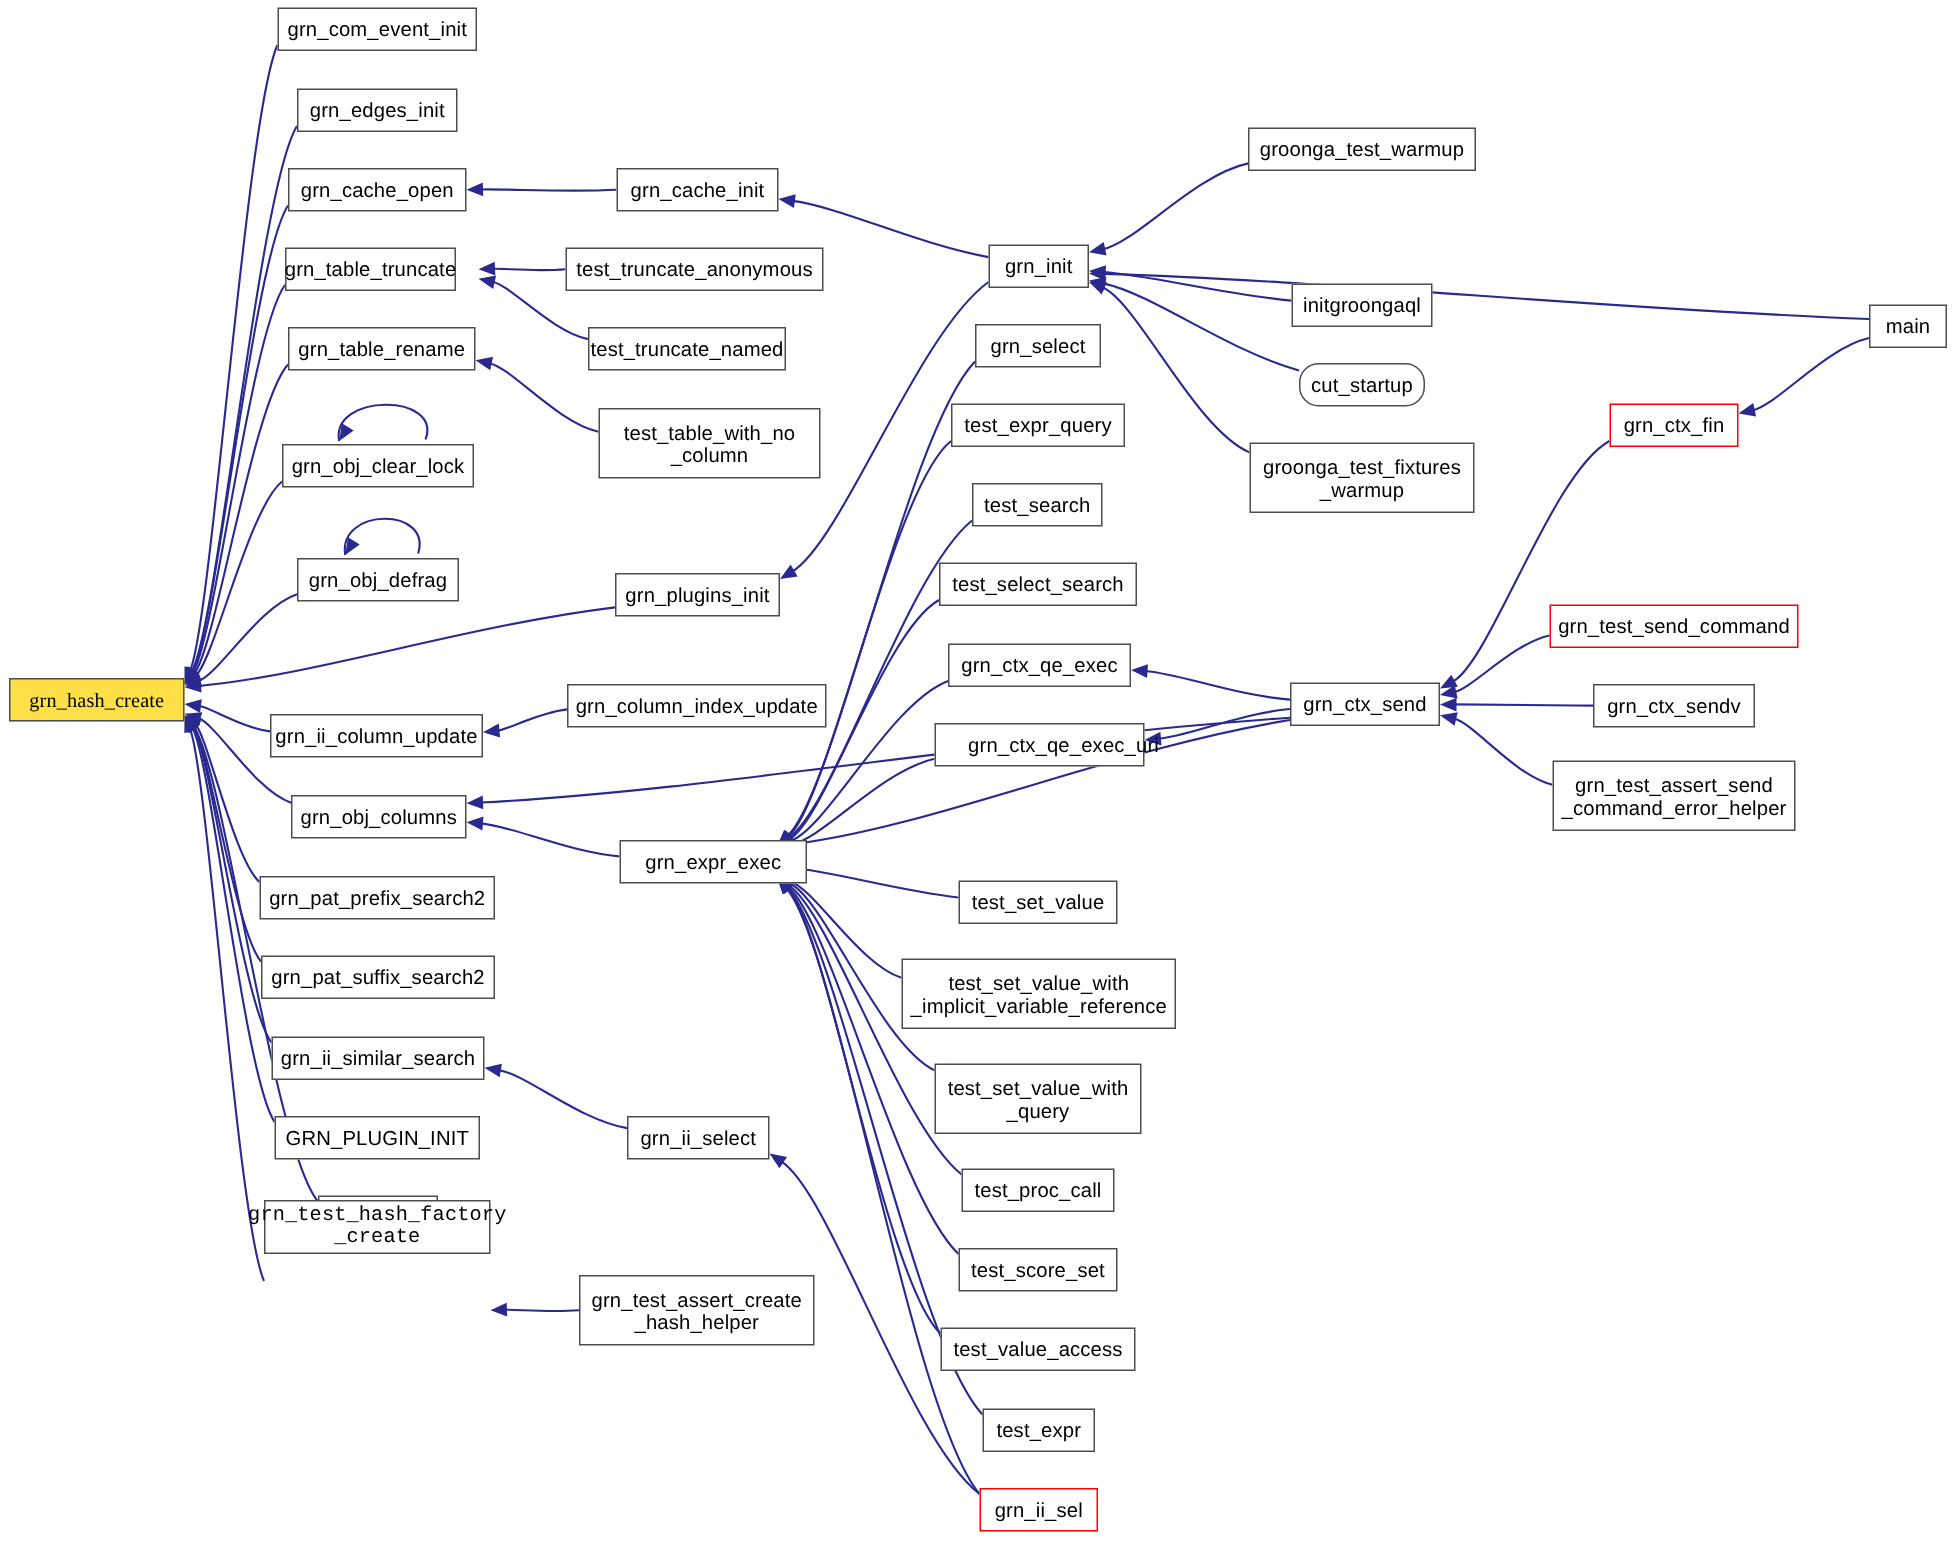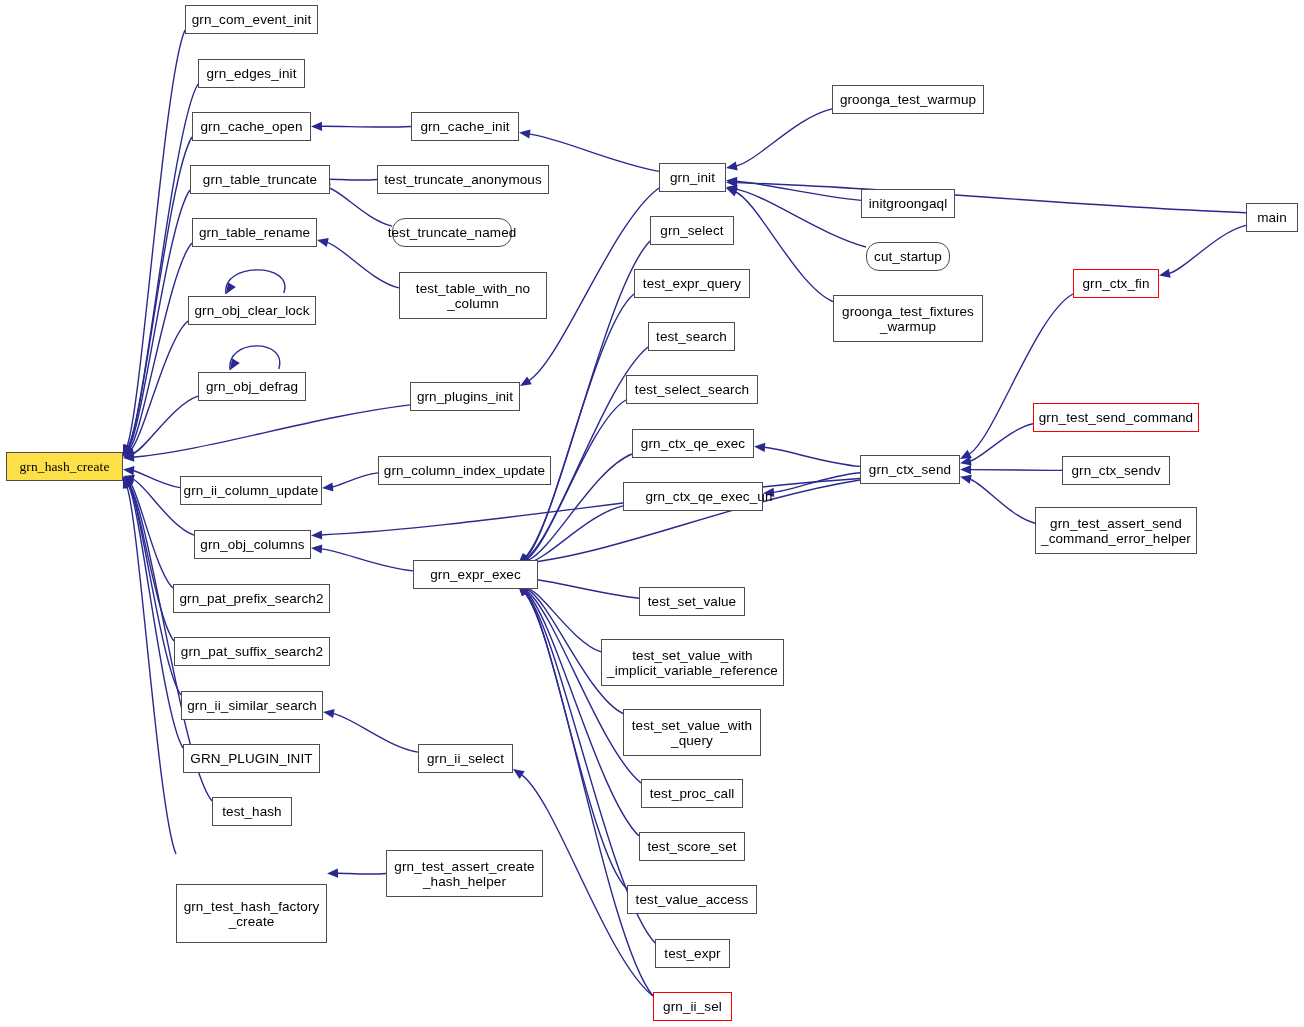--- a/index.html
+++ b/index.html
@@ -173,40 +173,40 @@
       <path d="M 655.0 943.0 C 608.4 892.9 559.1 626.0 524.7 591.7" class="edge-path"></path>
       <polygon points="518.0,585.0 529.0,589.5 522.5,596.0" class="edge-head"></polygon>
       <path d="M 653.0 996.0 C 607.1 940.6 558.5 631.3 524.3 592.2" class="edge-path"></path>
       <polygon points="518.0,585.0 528.7,590.3 521.8,596.3" class="edge-head"></polygon>
     </svg>
   <div id="node-layer">
       <div class="node" style="left: 185px; top: 5px; width: 133px; height: 29px;">grn_com_event_init</div>
       <div class="node" style="left: 198px; top: 59px; width: 107px; height: 29px;">grn_edges_init</div>
       <div class="node" style="left: 192px; top: 112px; width: 119px; height: 29px;">grn_cache_open</div>
       <div class="node" style="left: 411px; top: 112px; width: 108px; height: 29px;">grn_cache_init</div>
-      <div class="node" style="left: 190px; top: 165px; width: 140px; height: 29px;">grn_table_truncate</div>
+      <div class="node" style="left: 190px; top: 165px; width: 114px; height: 29px;">grn_table_truncate</div>
       <div class="node" style="left: 377px; top: 165px; width: 172px; height: 29px;">test_truncate_anonymous</div>
       <div class="node" style="left: 192px; top: 218px; width: 125px; height: 29px;">grn_table_rename</div>
-      <div class="node" style="left: 392px; top: 218px; width: 120px; height: 29px; border-radius: 13px;">test_truncate_named</div>
+      <div class="node" style="left: 392px; top: 218px; width: 132px; height: 29px;">test_truncate_named</div>
       <div class="node" style="left: 399px; top: 272px; width: 148px; height: 47px;">test_table_with_no
 _column</div>
       <div class="node" style="left: 188px; top: 296px; width: 128px; height: 29px;">grn_obj_clear_lock</div>
       <div class="node" style="left: 198px; top: 372px; width: 108px; height: 29px;">grn_obj_defrag</div>
       <div class="node" style="left: 410px; top: 382px; width: 110px; height: 29px;">grn_plugins_init</div>
       <div class="node current" style="left: 6px; top: 452px; width: 117px; height: 29px;">grn_hash_create</div>
       <div class="node" style="left: 180px; top: 476px; width: 142px; height: 29px;">grn_ii_column_update</div>
       <div class="node" style="left: 378px; top: 456px; width: 173px; height: 29px;">grn_column_index_update</div>
       <div class="node" style="left: 194px; top: 530px; width: 117px; height: 29px;">grn_obj_columns</div>
       <div class="node" style="left: 413px; top: 560px; width: 125px; height: 29px;">grn_expr_exec</div>
       <div class="node" style="left: 173px; top: 584px; width: 157px; height: 29px;">grn_pat_prefix_search2</div>
       <div class="node" style="left: 174px; top: 637px; width: 156px; height: 29px;">grn_pat_suffix_search2</div>
       <div class="node" style="left: 181px; top: 691px; width: 142px; height: 29px;">grn_ii_similar_search</div>
       <div class="node" style="left: 183px; top: 744px; width: 137px; height: 29px;">GRN_PLUGIN_INIT</div>
       <div class="node" style="left: 212px; top: 797px; width: 80px; height: 29px;">test_hash</div>
-      <div class="node" style="left: 176px; top: 884px; width: 151px; height: 59px;">grn_test_hash_factory
+      <div class="node" style="left: 176px; top: 800px; width: 151px; height: 36px; font-family: Liberation Mono, monospace;">grn_test_hash_factory
 _create</div>
       <div class="node" style="left: 418px; top: 744px; width: 95px; height: 29px;">grn_ii_select</div>
       <div class="node" style="left: 386px; top: 850px; width: 157px; height: 47px;">grn_test_assert_create
 _hash_helper</div>
       <div class="node" style="left: 659px; top: 163px; width: 67px; height: 29px;">grn_init</div>
       <div class="node" style="left: 832px; top: 85px; width: 152px; height: 29px;">groonga_test_warmup</div>
       <div class="node" style="left: 861px; top: 189px; width: 94px; height: 29px;">initgroongaql</div>
       <div class="node" style="left: 866px; top: 242px; width: 84px; height: 29px; border-radius: 13px;">cut_startup</div>
       <div class="node" style="left: 833px; top: 295px; width: 150px; height: 47px;">groonga_test_fixtures
 _warmup</div>

